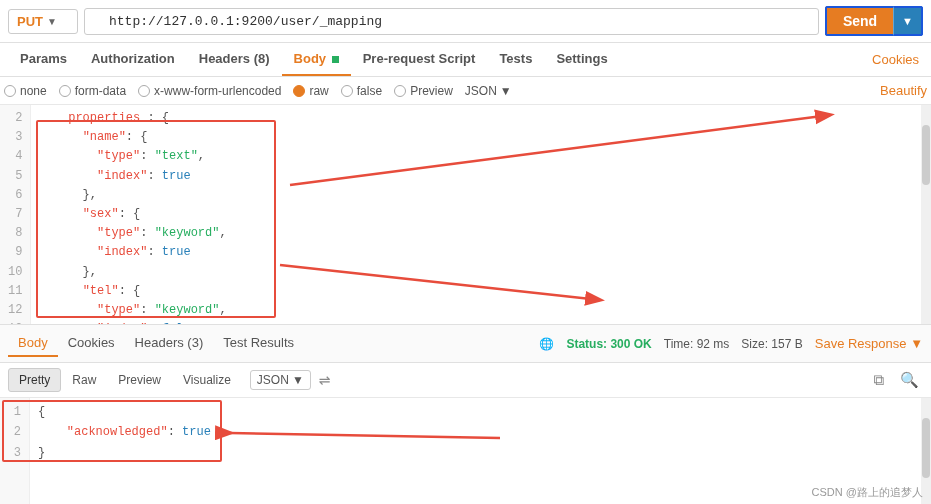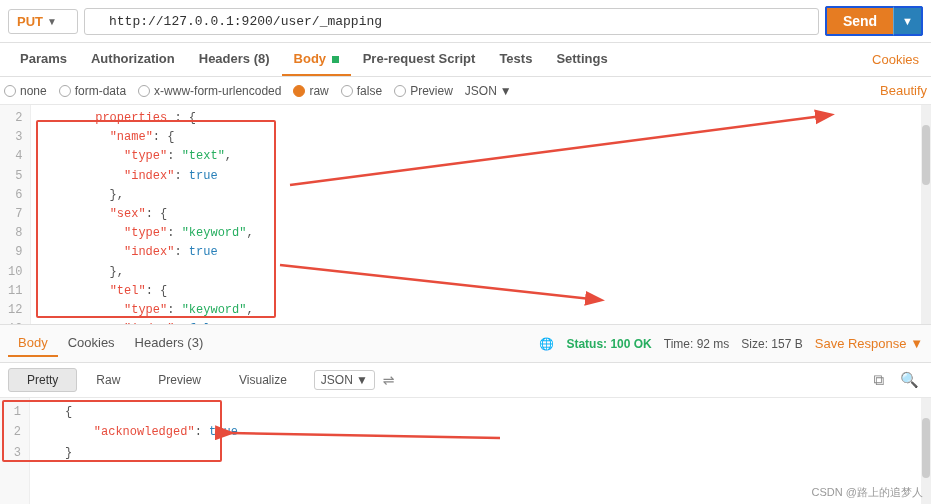--- a/index.html
+++ b/index.html
@@ -31,37 +31,37 @@
 
     
     .editor-area { background: #fff; border-bottom: 1px solid #e0e0e0; position: relative; overflow: hidden; height: 220px; }
     .code-content { display: flex; height: 100%; }
     .line-numbers { background: #f8f8f8; padding: 4px 8px; text-align: right; color: #aaa; font-size: 12px; font-family: 'Courier New', monospace; line-height: 1.6; min-width: 30px; border-right: 1px solid #eee; user-select: none; }
     .code-lines { flex: 1; padding: 4px 8px; font-family: 'Courier New', monospace; font-size: 12px; line-height: 1.6; overflow: auto; }
     .code-line { white-space: pre; }
     .k { color: #e74c3c; } 
     .s { color: #27ae60; } 
     .b { color: #2980b9; } 
-    .p { color: #555; margin-left: 27px; } 
+    .p { color: #555; } 
 
     
     .scrollbar { position: absolute; right: 0; top: 0; bottom: 0; width: 10px; background: #f0f0f0; }
     .scrollbar-thumb { width: 8px; height: 60px; background: #ccc; border-radius: 4px; margin: 0 auto; margin-top: 20px; }
 
     
     .response-bar { display: flex; align-items: center; padding: 5px 8px; border-bottom: 1px solid #e0e0e0; gap: 0; background: #fafafa; }
     .response-tab { padding: 5px 10px; font-size: 13px; color: #555; cursor: pointer; border-bottom: 2px solid transparent; }
     .response-tab.active { color: #e67c22; border-bottom: 2px solid #e67c22; }
     .response-status { margin-left: auto; display: flex; align-items: center; gap: 12px; font-size: 12px; color: #555; }
     .status-ok { color: #27ae60; font-weight: 600; }
     .save-response { color: #e67c22; font-size: 13px; cursor: pointer; }
 
     
     .format-bar { display: flex; align-items: center; padding: 5px 8px; border-bottom: 1px solid #e8e8e8; gap: 0; }
-    .format-tab { padding: 4px 18px; font-size: 12px; color: #555; cursor: pointer; border: 1px solid transparent; border-radius: 3px; }
+    .format-tab { padding: 4px 10px; font-size: 12px; color: #555; cursor: pointer; border: 1px solid transparent; border-radius: 3px; }
     .format-tab.active { background: #e8e8e8; color: #333; border-color: #ccc; }
     .format-icons { margin-left: auto; display: flex; gap: 8px; color: #888; }
     .icon-btn { cursor: pointer; font-size: 15px; color: #888; padding: 2px 4px; }
     .json-sel { display: flex; align-items: center; gap: 3px; color: #555; font-size: 12px; border: 1px solid #ccc; border-radius: 3px; padding: 2px 6px; cursor: pointer; margin-left: 8px; }
 
     
     .response-area { display: flex; position: relative; height: 120px; overflow: hidden; }
     .response-line-nums { background: #f8f8f8; padding: 4px 8px; text-align: right; color: #aaa; font-size: 12px; font-family: 'Courier New', monospace; line-height: 1.7; min-width: 30px; border-right: 1px solid #eee; }
     .response-code { flex: 1; padding: 4px 8px; font-family: 'Courier New', monospace; font-size: 12px; line-height: 1.7; }
 
@@ -188,23 +188,24 @@
       <line x1="290" y1="80" x2="830" y2="10" stroke="#e74c3c" stroke-width="2.5" marker-end="url(#arrowhead1)"></line>
 
       <line x1="280" y1="160" x2="600" y2="195" stroke="#e74c3c" stroke-width="2.5" marker-end="url(#arrowhead2)"></line>
     </svg>
   </div>
 
   <div class="response-bar">
     <span class="response-tab active">Body</span>
     <span class="response-tab">Cookies</span>
     <span class="response-tab">Headers (3)</span>
+    <span class="response-tab">Test Results</span>
     <div class="response-status">
       <span>🌐</span>
-      <span class="status-ok">Status: 100 OK</span>
+      <span class="status-ok">Status: 300 OK</span>
       <span>Time: 92 ms</span>
       <span>Size: 157 B</span>
       <span class="save-response">Save Response ▼</span>
     </div>
   </div>
 
   <div class="format-bar">
     <span class="format-tab active">Pretty</span>
     <span class="format-tab">Raw</span>
     <span class="format-tab">Preview</span>

